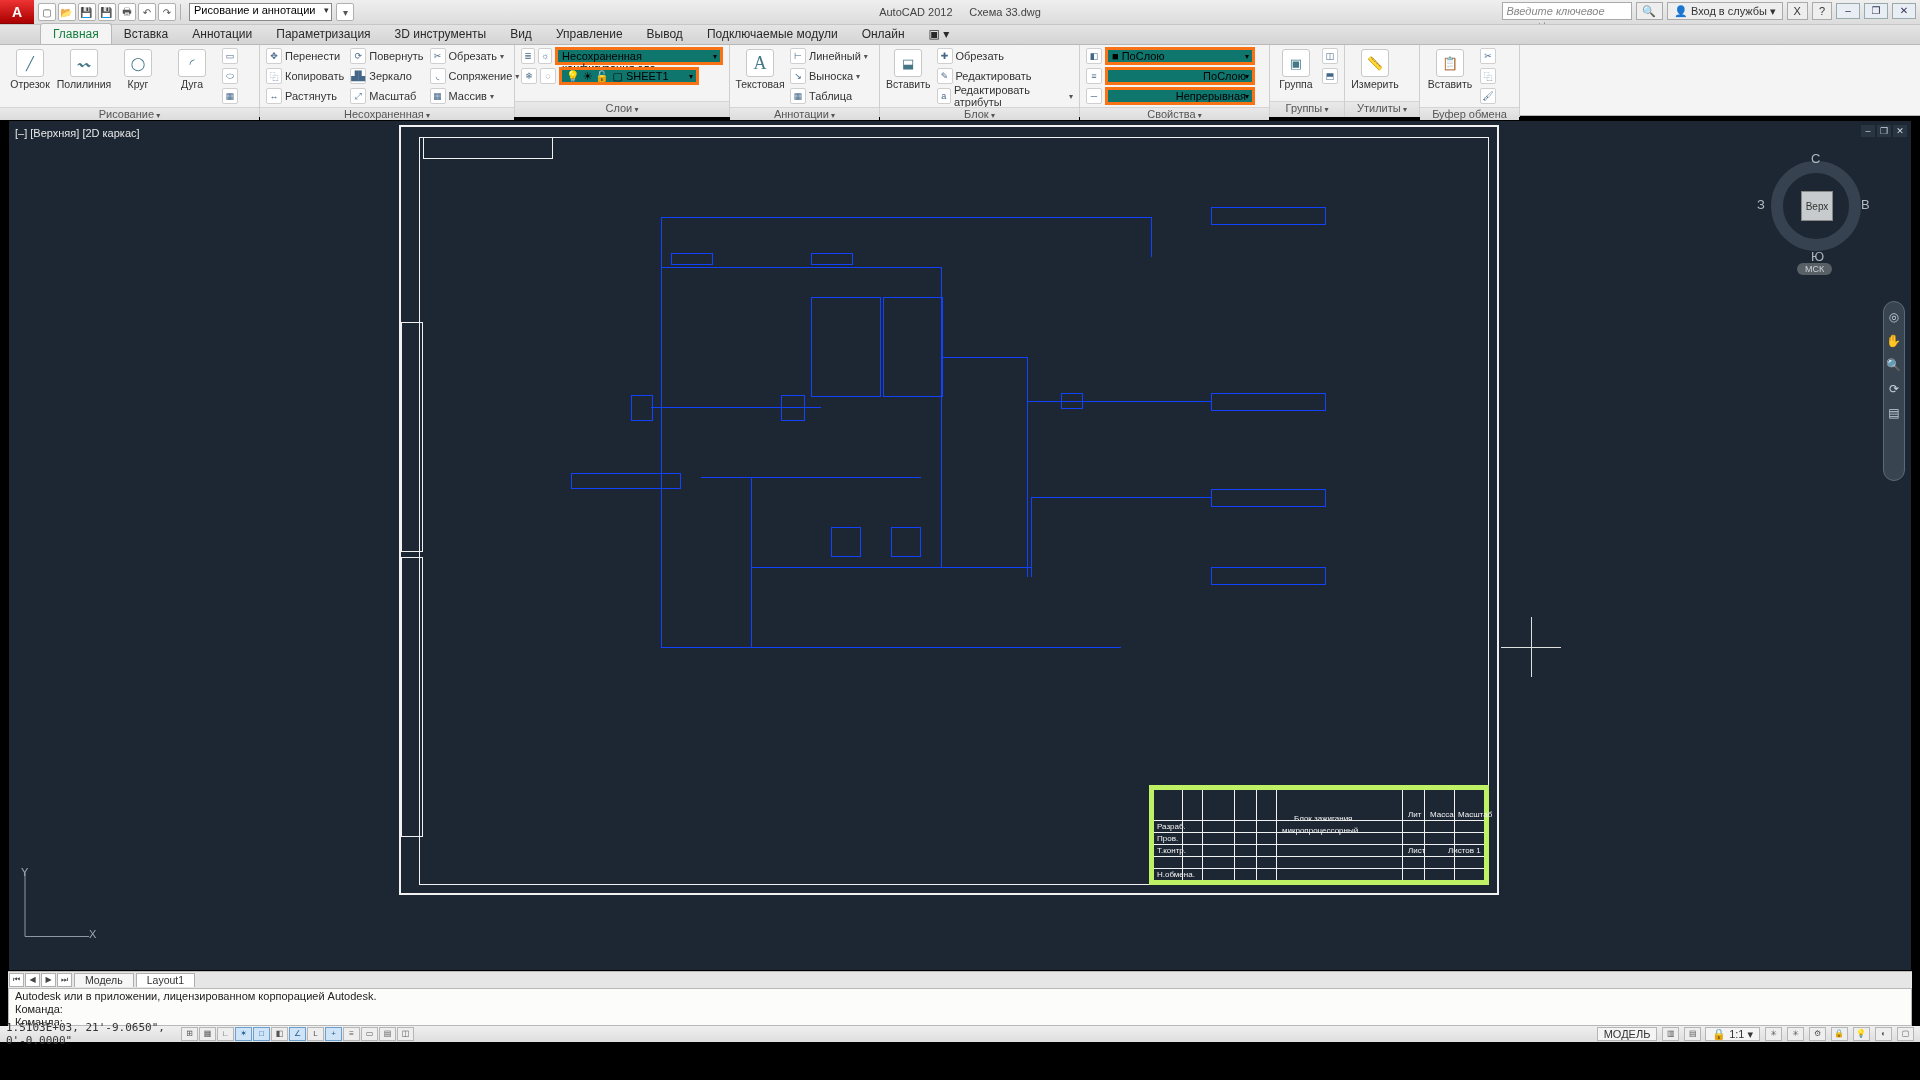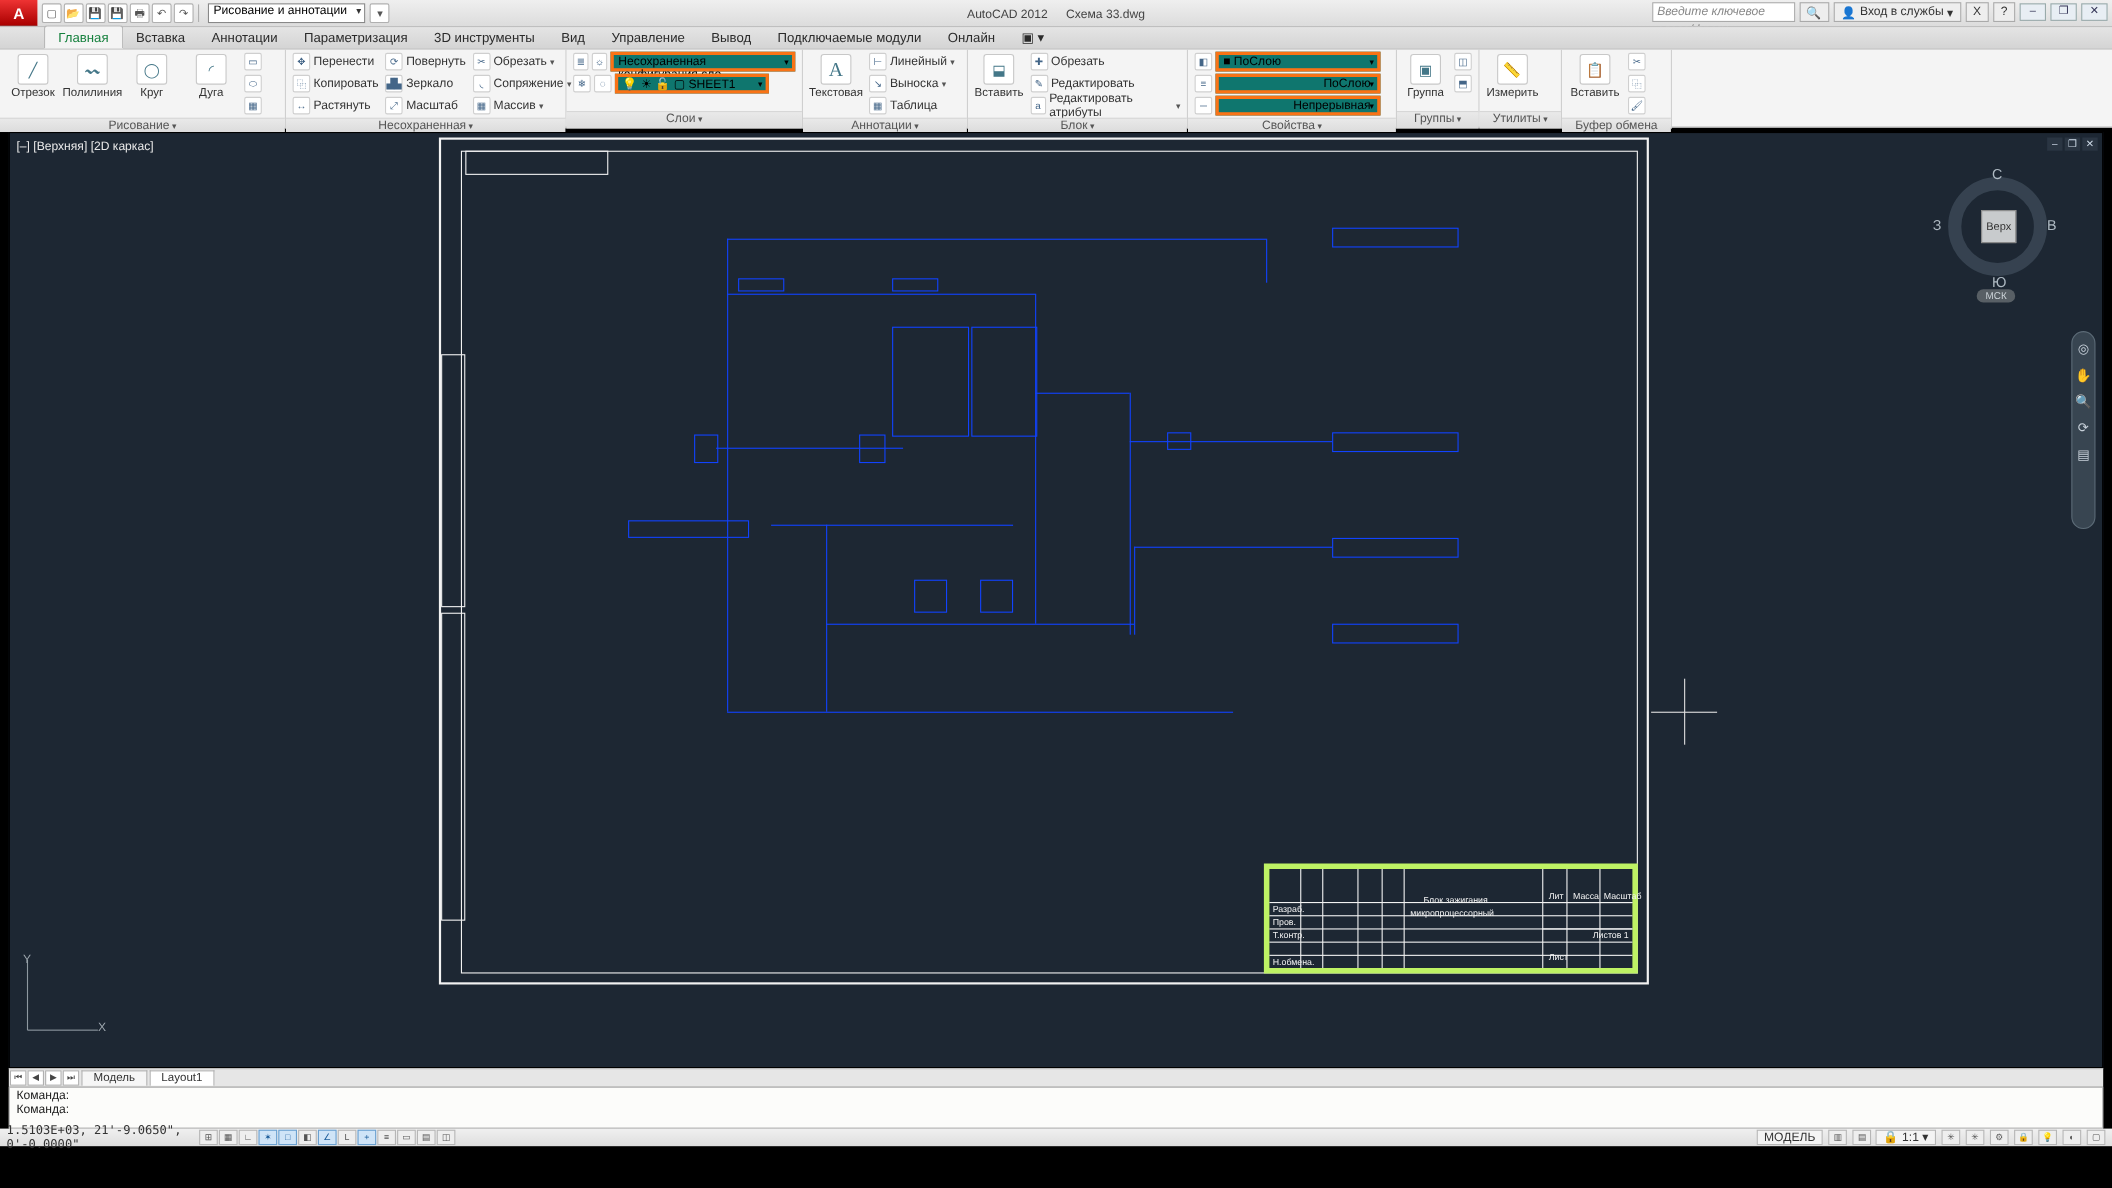--- a/index.html
+++ b/index.html
@@ -497,21 +497,21 @@
       <div class="h" style="top:54px"></div>
         <div class="h" style="top:66px"></div>
       <div class="h" style="top:78px"></div>
       <div class="h" style="top:30px; left:248px; right:0;"></div>
       <div class="h" style="top:54px; left:248px; right:0;"></div>
       <div class="t" style="left:140px; top:24px;">Блок  зажигания</div>
       <div class="t" style="left:128px; top:36px;">микропроцессорный</div>
       <div class="t" style="left:254px; top:20px;">Лит</div>
       <div class="t" style="left:276px; top:20px;">Масса</div>
       <div class="t" style="left:304px; top:20px;">Масштаб</div>
-      <div class="t" style="left:254px; top:56px;margin-top:20px;">Лист</div>
+      <div class="t" style="left:254px; top:56px;">Лист</div>
       <div class="t" style="left:294px; top:56px;">Листов 1</div>
       <div class="t" style="left:3px;  top:32px;">Разраб.</div>
       <div class="t" style="left:3px;  top:44px;">Пров.</div>
       <div class="t" style="left:3px;  top:56px;">Т.контр.</div>
       <div class="t" style="left:3px;  top:80px;">Н.обмена.</div>
     </div>
   </div>
 
   <div class="ucs">
     <div class="ax"></div>
@@ -524,20 +524,21 @@
 <div class="ltabs">
   <span class="nv">⏮</span>
   <span class="nv">◀</span>
   <span class="nv">▶</span>
   <span class="nv">⏭</span>
   <span class="lt">Модель</span>
   <span class="lt active">Layout1</span>
 </div>
 
 <div class="cmdwin">
+  <div>Autodesk или в приложении, лицензированном корпорацией Autodesk.</div>
   <div>Команда:</div>
   <div>Команда:</div>
 </div>
 
 <div class="status">
   <div class="coords">1.5103E+03,   21'-9.0650", 0'-0.0000"</div>
   <div class="btns">
     <span class="sb">⊞</span>
     <span class="sb">▦</span>
     <span class="sb">∟</span>

